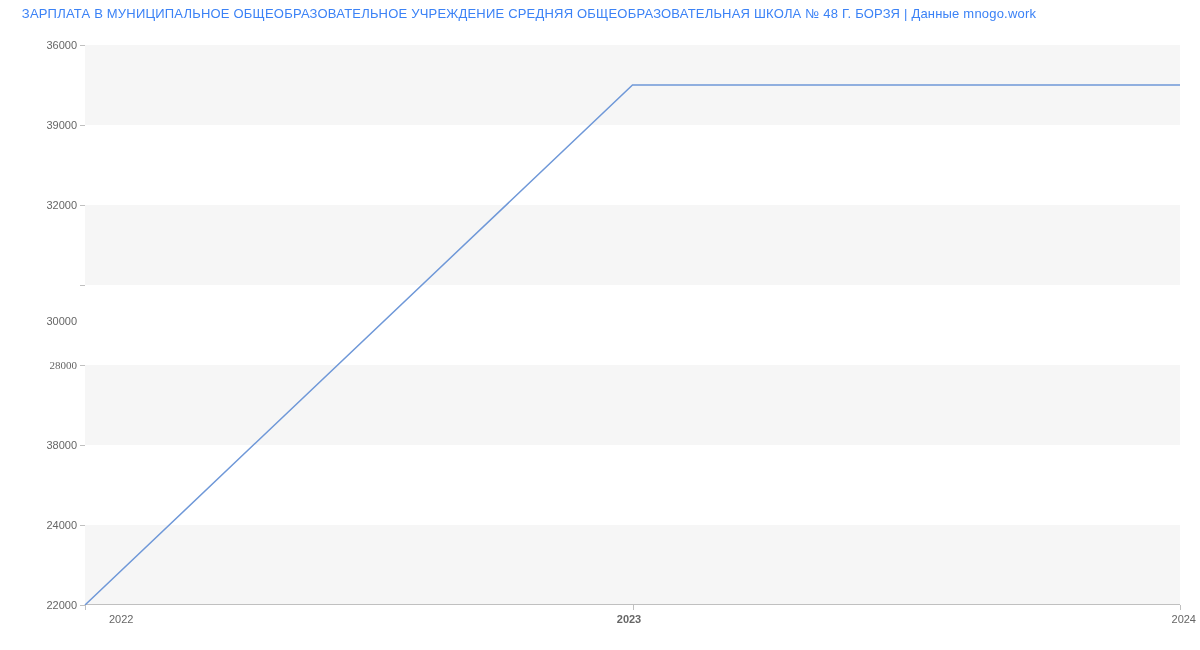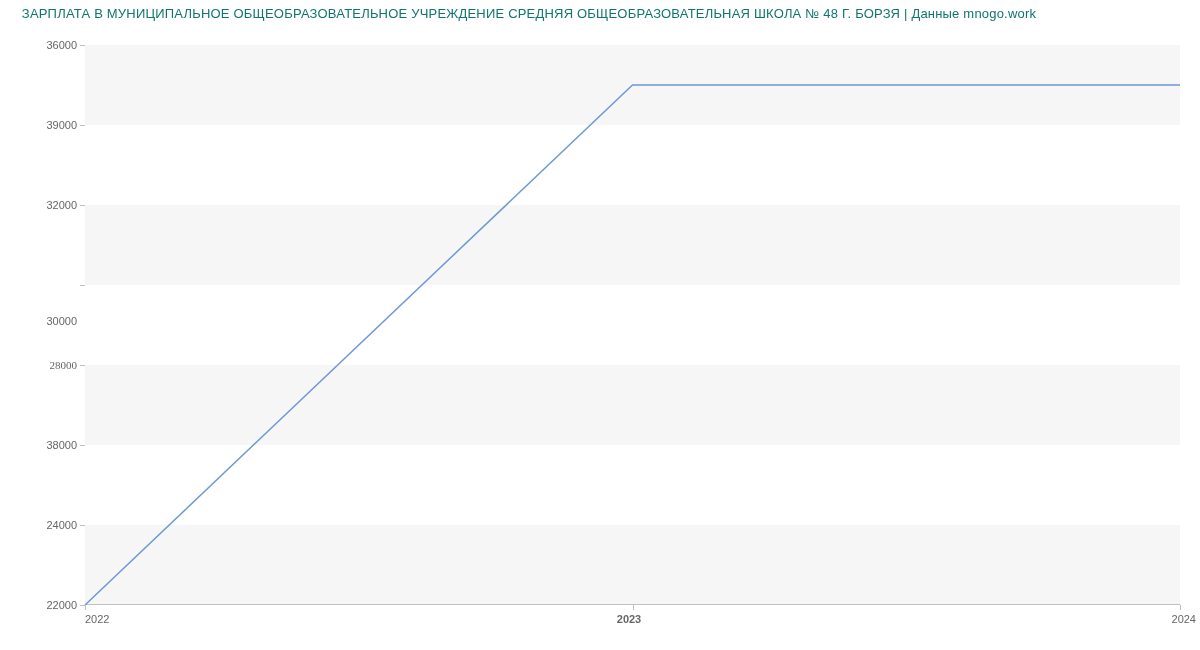--- a/index.html
+++ b/index.html
@@ -17,21 +17,21 @@
     height: 650px;
   }
   .title {
     position: absolute;
     top: 6px;
     left: 0;
     width: 1058px;
     text-align: center;
     font-size: 13px;
     letter-spacing: 0.2px;
-    color: #0f766e;
+    color: #3b82f6;
   }
   .plot {
     position: absolute;
     left: 85px;
     top: 45px;
     width: 1095px;
     height: 560px;
   }
   .grid-band {
     position: absolute;
@@ -65,21 +65,21 @@
   }
   .x-tick {
     position: absolute;
     top: 100%;
     margin-top: 8px;
     font-size: 11px;
     color: #666666;
     transform: translateX(-50%);
     white-space: nowrap;
   }
-  .x-tick.first { transform: translateX(0); }
+  .x-tick.first { transform: translateX(0); margin-left: 24px; }
   .x-tick.last  { transform: translateX(-100%); margin-left: 16px; }
   .x-tick-mark {
     position: absolute;
     top: 100%;
     width: 1px;
     height: 5px;
     background: #c0c0c0;
   }
   svg.line-layer {
     position: absolute;

